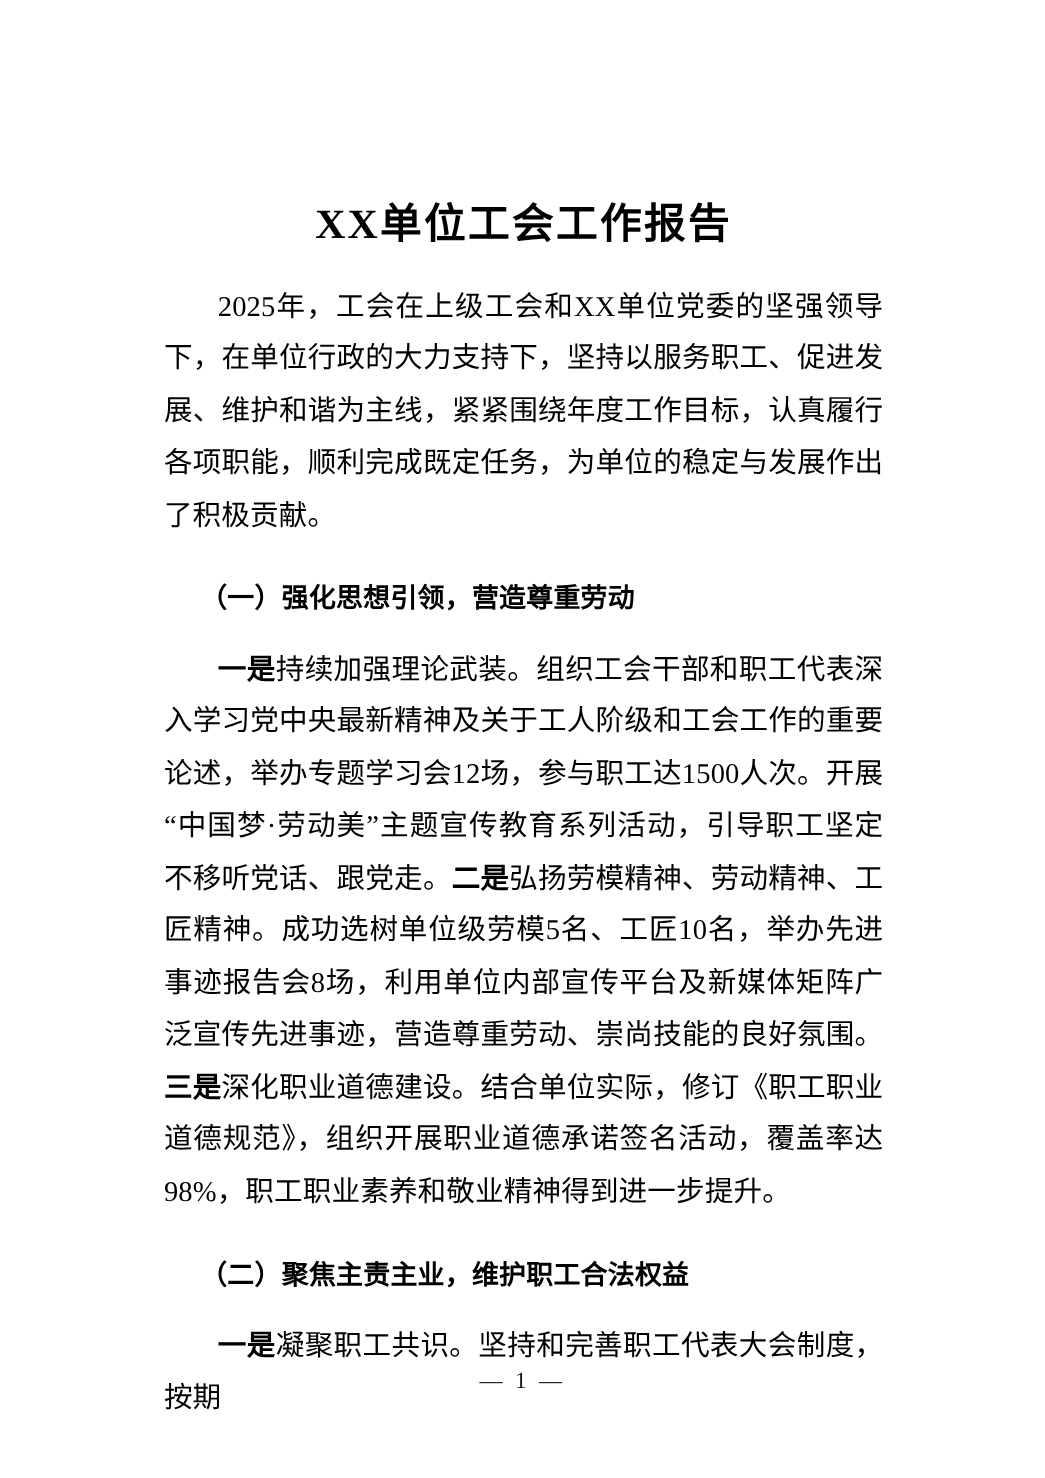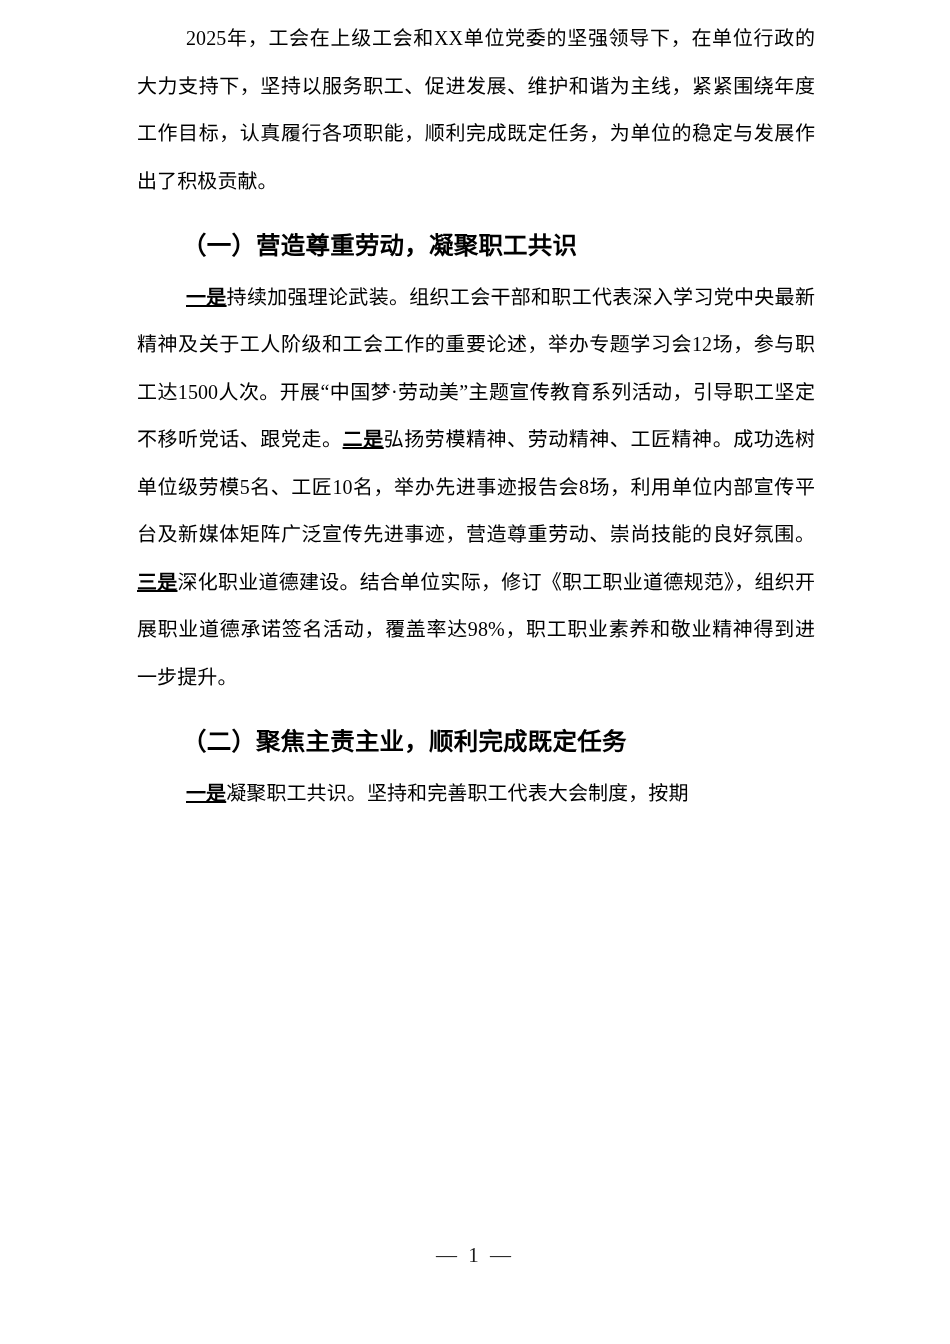--- a/index.html
+++ b/index.html
@@ -55,37 +55,36 @@
     font-weight: bold;
     line-height: 1.25;
     margin: 0;
     padding-top: 22px;
     text-indent: 49px;
     letter-spacing: 0.2px;
     font-family: "Liberation Sans", "DejaVu Sans", sans-serif;
   }
 
   .body-p {
-    font-size: 20px;
+    font-size: 26px;
     line-height: 47.5px;
-    margin: 4px;
+    margin: 16px;
     padding-top: 11px;
     text-indent: 49px;
     text-align: justify;
     text-justify: inter-ideograph;
     letter-spacing: 0.1px;
     font-family: "Liberation Serif", "DejaVu Serif", serif;
   }
 
   .body-p.tight { padding-top: 8px; }
 
   .lead {
     font-weight: bold;
     font-family: "Liberation Sans", "DejaVu Sans", sans-serif;
-    text-decoration: underline;
   }
 
   .page-number {
     position: absolute;
     left: 0;
     right: 0;
     top: 1243px;
     text-align: center;
     font-size: 21px;
     color: #1a1a1a;
@@ -93,29 +92,30 @@
     letter-spacing: 3px;
   }
 </style>
 </head>
 <body>
 
 <div class="page">
 
   <div class="content">
 
+    <h1 class="doc-title">XX单位工会工作报告</h1>
 
 
     <p class="body-p">2025年，工会在上级工会和XX单位党委的坚强领导下，在单位行政的大力支持下，坚持以服务职工、促进发展、维护和谐为主线，紧紧围绕年度工作目标，认真履行各项职能，顺利完成既定任务，为单位的稳定与发展作出了积极贡献。</p>
 
-    <h3 class="h-level2">（一）营造尊重劳动，凝聚职工共识</h3>
+    <h3 class="h-level2">（一）强化思想引领，营造尊重劳动</h3>
 
     <p class="body-p tight"><span class="lead">一是</span><span>持续加强理论武装。组织工会干部和职工代表深入学习党中央最新精神及关于工人阶级和工会工作的重要论述，举办专题学习会12场，参与职工达1500人次。开展“中国梦·劳动美”主题宣传教育系列活动，引导职工坚定不移听党话、跟党走。</span><span class="lead">二是</span><span>弘扬劳模精神、劳动精神、工匠精神。成功选树单位级劳模5名、工匠10名，举办先进事迹报告会8场，利用单位内部宣传平台及新媒体矩阵广泛宣传先进事迹，营造尊重劳动、崇尚技能的良好氛围。</span><span class="lead">三是</span><span>深化职业道德建设。结合单位实际，修订《职工职业道德规范》，组织开展职业道德承诺签名活动，覆盖率达98%，职工职业素养和敬业精神得到进一步提升。</span></p>
 
-    <h3 class="h-level2">（二）聚焦主责主业，顺利完成既定任务</h3>
+    <h3 class="h-level2">（二）聚焦主责主业，维护职工合法权益</h3>
 
     <p class="body-p tight"><span class="lead">一是</span><span>凝聚职工共识。坚持和完善职工代表大会制度，按期</span></p>
 
   </div>
 
   <div class="page-number">— 1 —</div>
 
 </div>
 
 </body></html>

